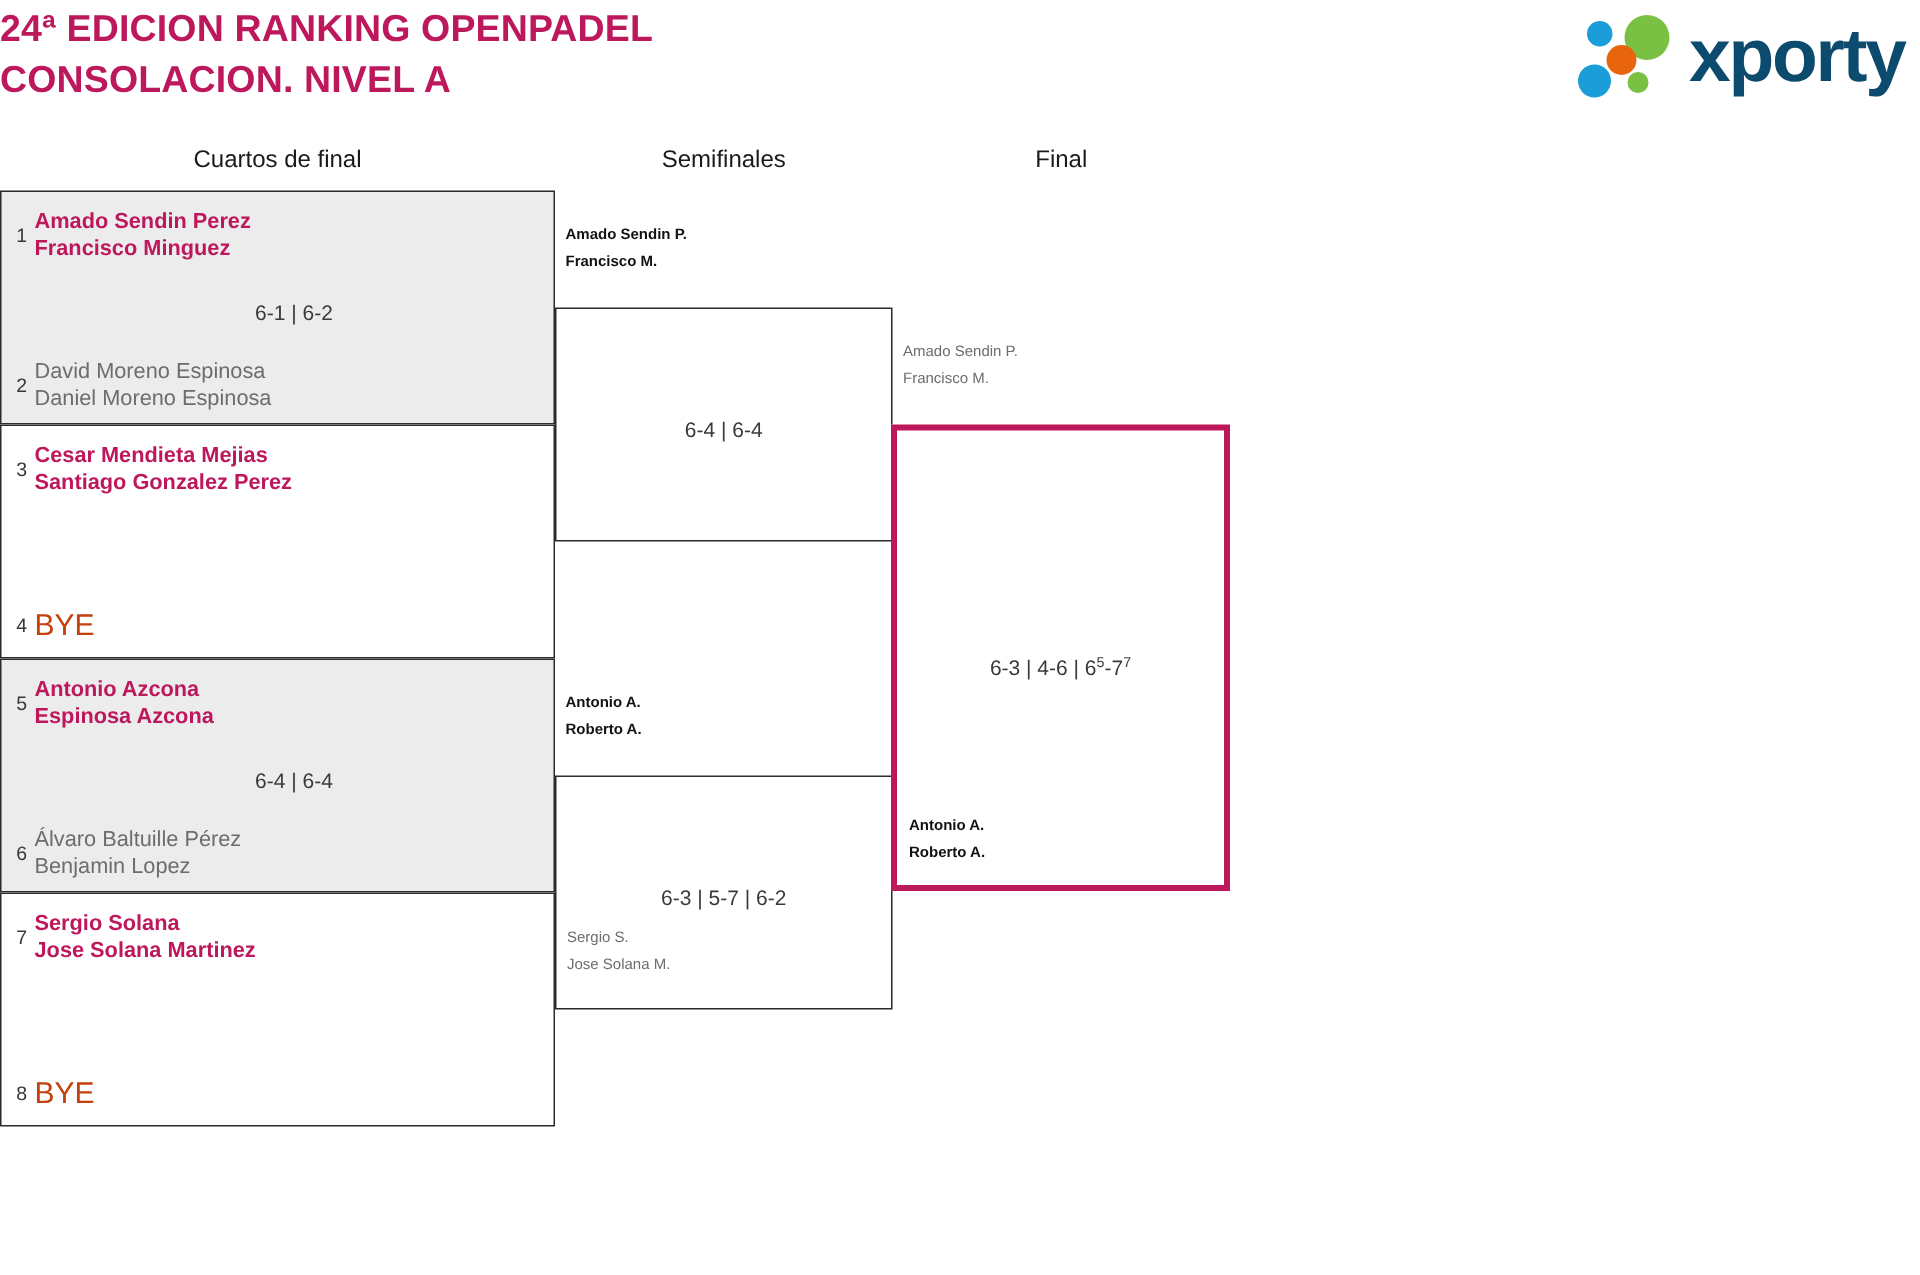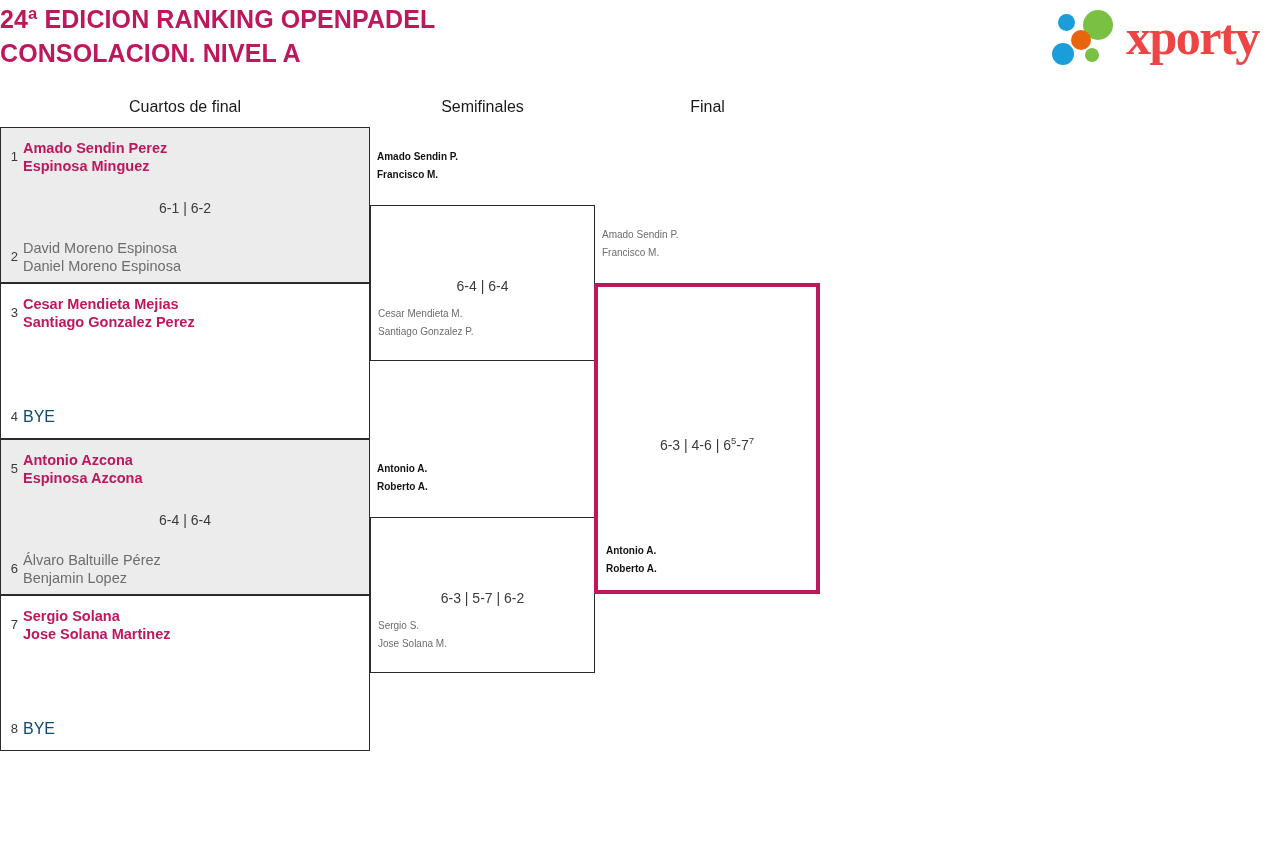--- a/index.html
+++ b/index.html
@@ -18,22 +18,22 @@
     line-height: 34px; letter-spacing: 0.1px;
   }
   .title .line { display: block; }
 
   
   .logo { position: absolute; left: 1050px; top: 6px; width: 226px; height: 62px; }
   .logo-dots { position: absolute; left: 0px; top: 4px; width: 72px; height: 56px; }
   .dot { position: absolute; border-radius: 50%; }
   .logo-word {
     position: absolute; left: 76px; top: 0px;
-    font-size: 50px; font-weight: 700; color: #ef4444;
-    letter-spacing: -1.5px; line-height: 62px; font-family: Liberation Serif, serif;
+    font-size: 50px; font-weight: 700; color: #0c4a6e;
+    letter-spacing: -1.5px; line-height: 62px;
   }
 
   
   .round-head {
     position: absolute; text-align: center;
     font-size: 16px; color: #1a1a1a; font-weight: 400;
     top: 96px; line-height: 22px;
   }
   #rh0 { left: 0px;   width: 370px; }
   #rh1 { left: 370px; width: 225px; }
@@ -68,36 +68,36 @@
   }
   .seed {
     width: 22px; flex: 0 0 22px; text-align: right;
     font-size: 13px; color: #3a3a3a; font-weight: 400;
     padding-right: 5px;
   }
   .names { font-size: 14.5px; white-space: nowrap; }
   .names .n { display: block; }
   .winner .names { color: #be185d; font-weight: 700; }
   .loser  .names { color: #6d6d6d; font-weight: 400; }
-  .bye .names { color: #0c4a6e; font-weight: 400; font-size: 16px; }
+  .bye .names { color: #c2410c; font-weight: 400; font-size: 20px; }
 
   .team.top    { top: 10px;  left: 0px; }
   .team.bottom { bottom: 10px; left: 0px; }
 
   
   .r1 .team.top    { top: 11px; }
   .r1 .team.bottom { top: 114px; }
   .r1 .team.bye    { top: 131px; }
 
   
   .score {
     position: absolute; width: 100%; text-align: center;
     font-size: 14px; color: #3a3a3a; line-height: 18px;
   }
-  .r1 .score { top: 71px; }
+  .r1 .score { top: 71px; margin-left: 11px; }
   .r2 .score { top: 71px; }
   .r3 .score { top: 149px; }
   .score sup { font-size: 9.5px; vertical-align: super; line-height: 0; }
 
   
   .advancer {
     position: absolute; font-size: 10px; line-height: 18px; white-space: nowrap;
   }
   .advancer.win  { color: #121212; font-weight: 700; }
   .advancer.lose { color: #6d6d6d; font-weight: 400; }
@@ -126,21 +126,21 @@
 
   <div class="round-head" id="rh1">Semifinales</div>
   <div class="round-head" id="rh0">Cuartos de final</div>
   <div class="round-head" id="rh2">Final</div>
 
   <div class="match r1 shaded" style="left:0px; top:127px;">
     <div class="team top winner">
       <span class="seed">1</span>
       <span class="names">
         <span class="n">Amado Sendin Perez</span>
-        <span class="n">Espinosa Minguez</span>
+        <span class="n">Francisco Minguez</span>
       </span>
     </div>
     <div class="score">6-1 | 6-2</div>
     <div class="team bottom loser">
       <span class="seed">2</span>
       <span class="names">
         <span class="n">David Moreno Espinosa</span>
         <span class="n">Daniel Moreno Espinosa</span>
       </span>
     </div>
@@ -198,24 +198,20 @@
     </div>
   </div>
 
   <div class="advancer win" style="left:377px; top:148px;">
     <span class="n">Amado Sendin P.</span>
     <span class="n">Francisco M.</span>
   </div>
 
   <div class="match r2" style="left:370px; top:205px;">
     <div class="score">6-4 | 6-4</div>
-    <div class="advancer lose" style="left:7px; top:99px;">
-      <span class="n">Cesar Mendieta M.</span>
-      <span class="n">Santiago Gonzalez P.</span>
-    </div>
   </div>
 
   <div class="advancer win" style="left:377px; top:460px;">
     <span class="n">Antonio A.</span>
     <span class="n">Roberto A.</span>
   </div>
 
   <div class="match r2" style="left:370px; top:517px;">
     <div class="score">6-3 | 5-7 | 6-2</div>
     <div class="advancer lose" style="left:7px; top:99px;">

